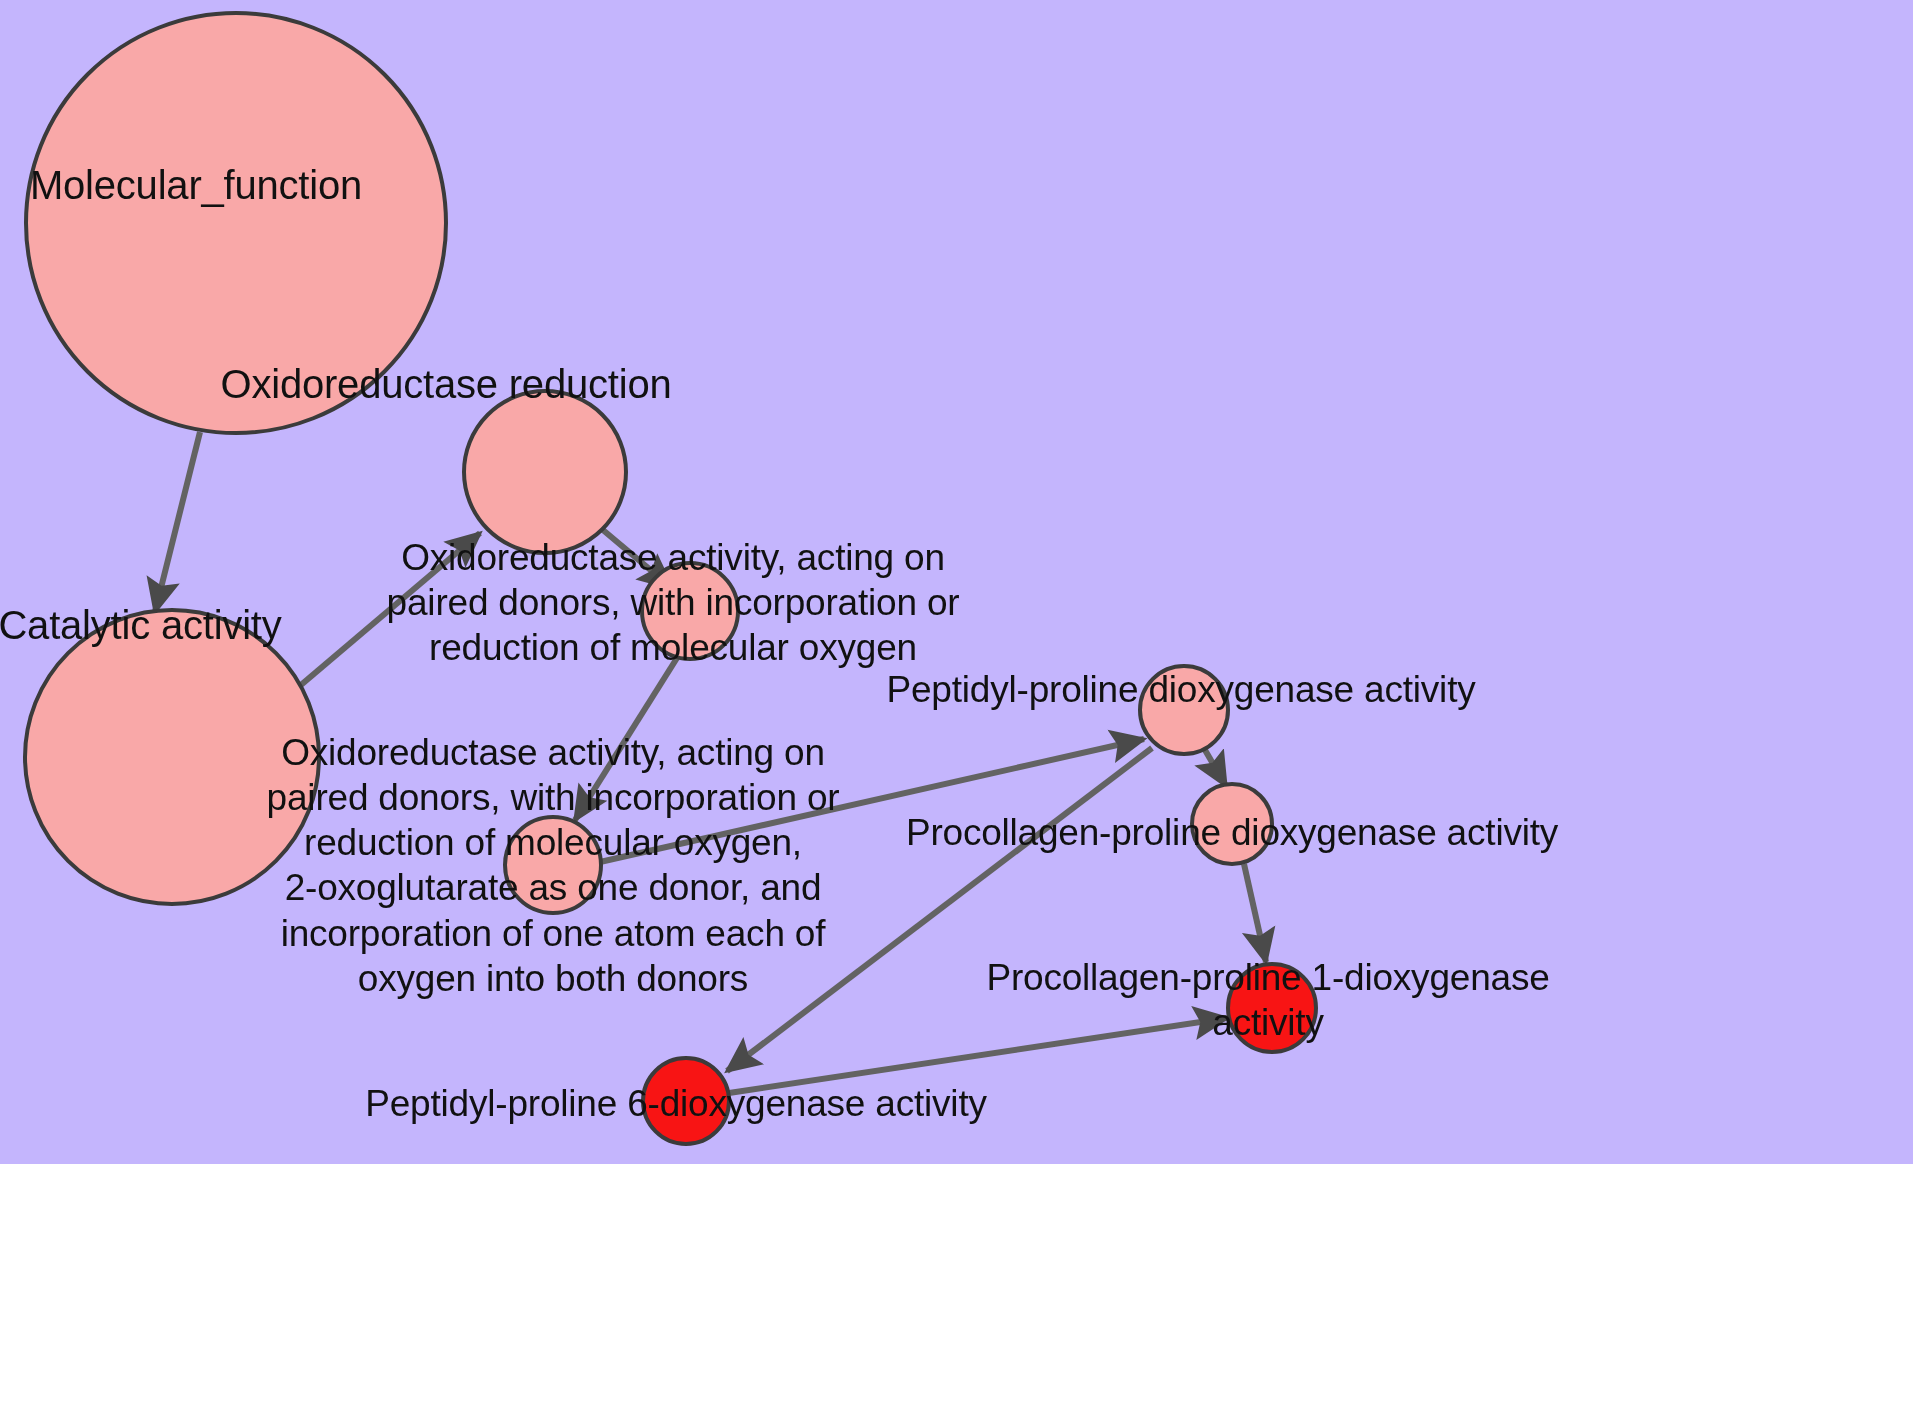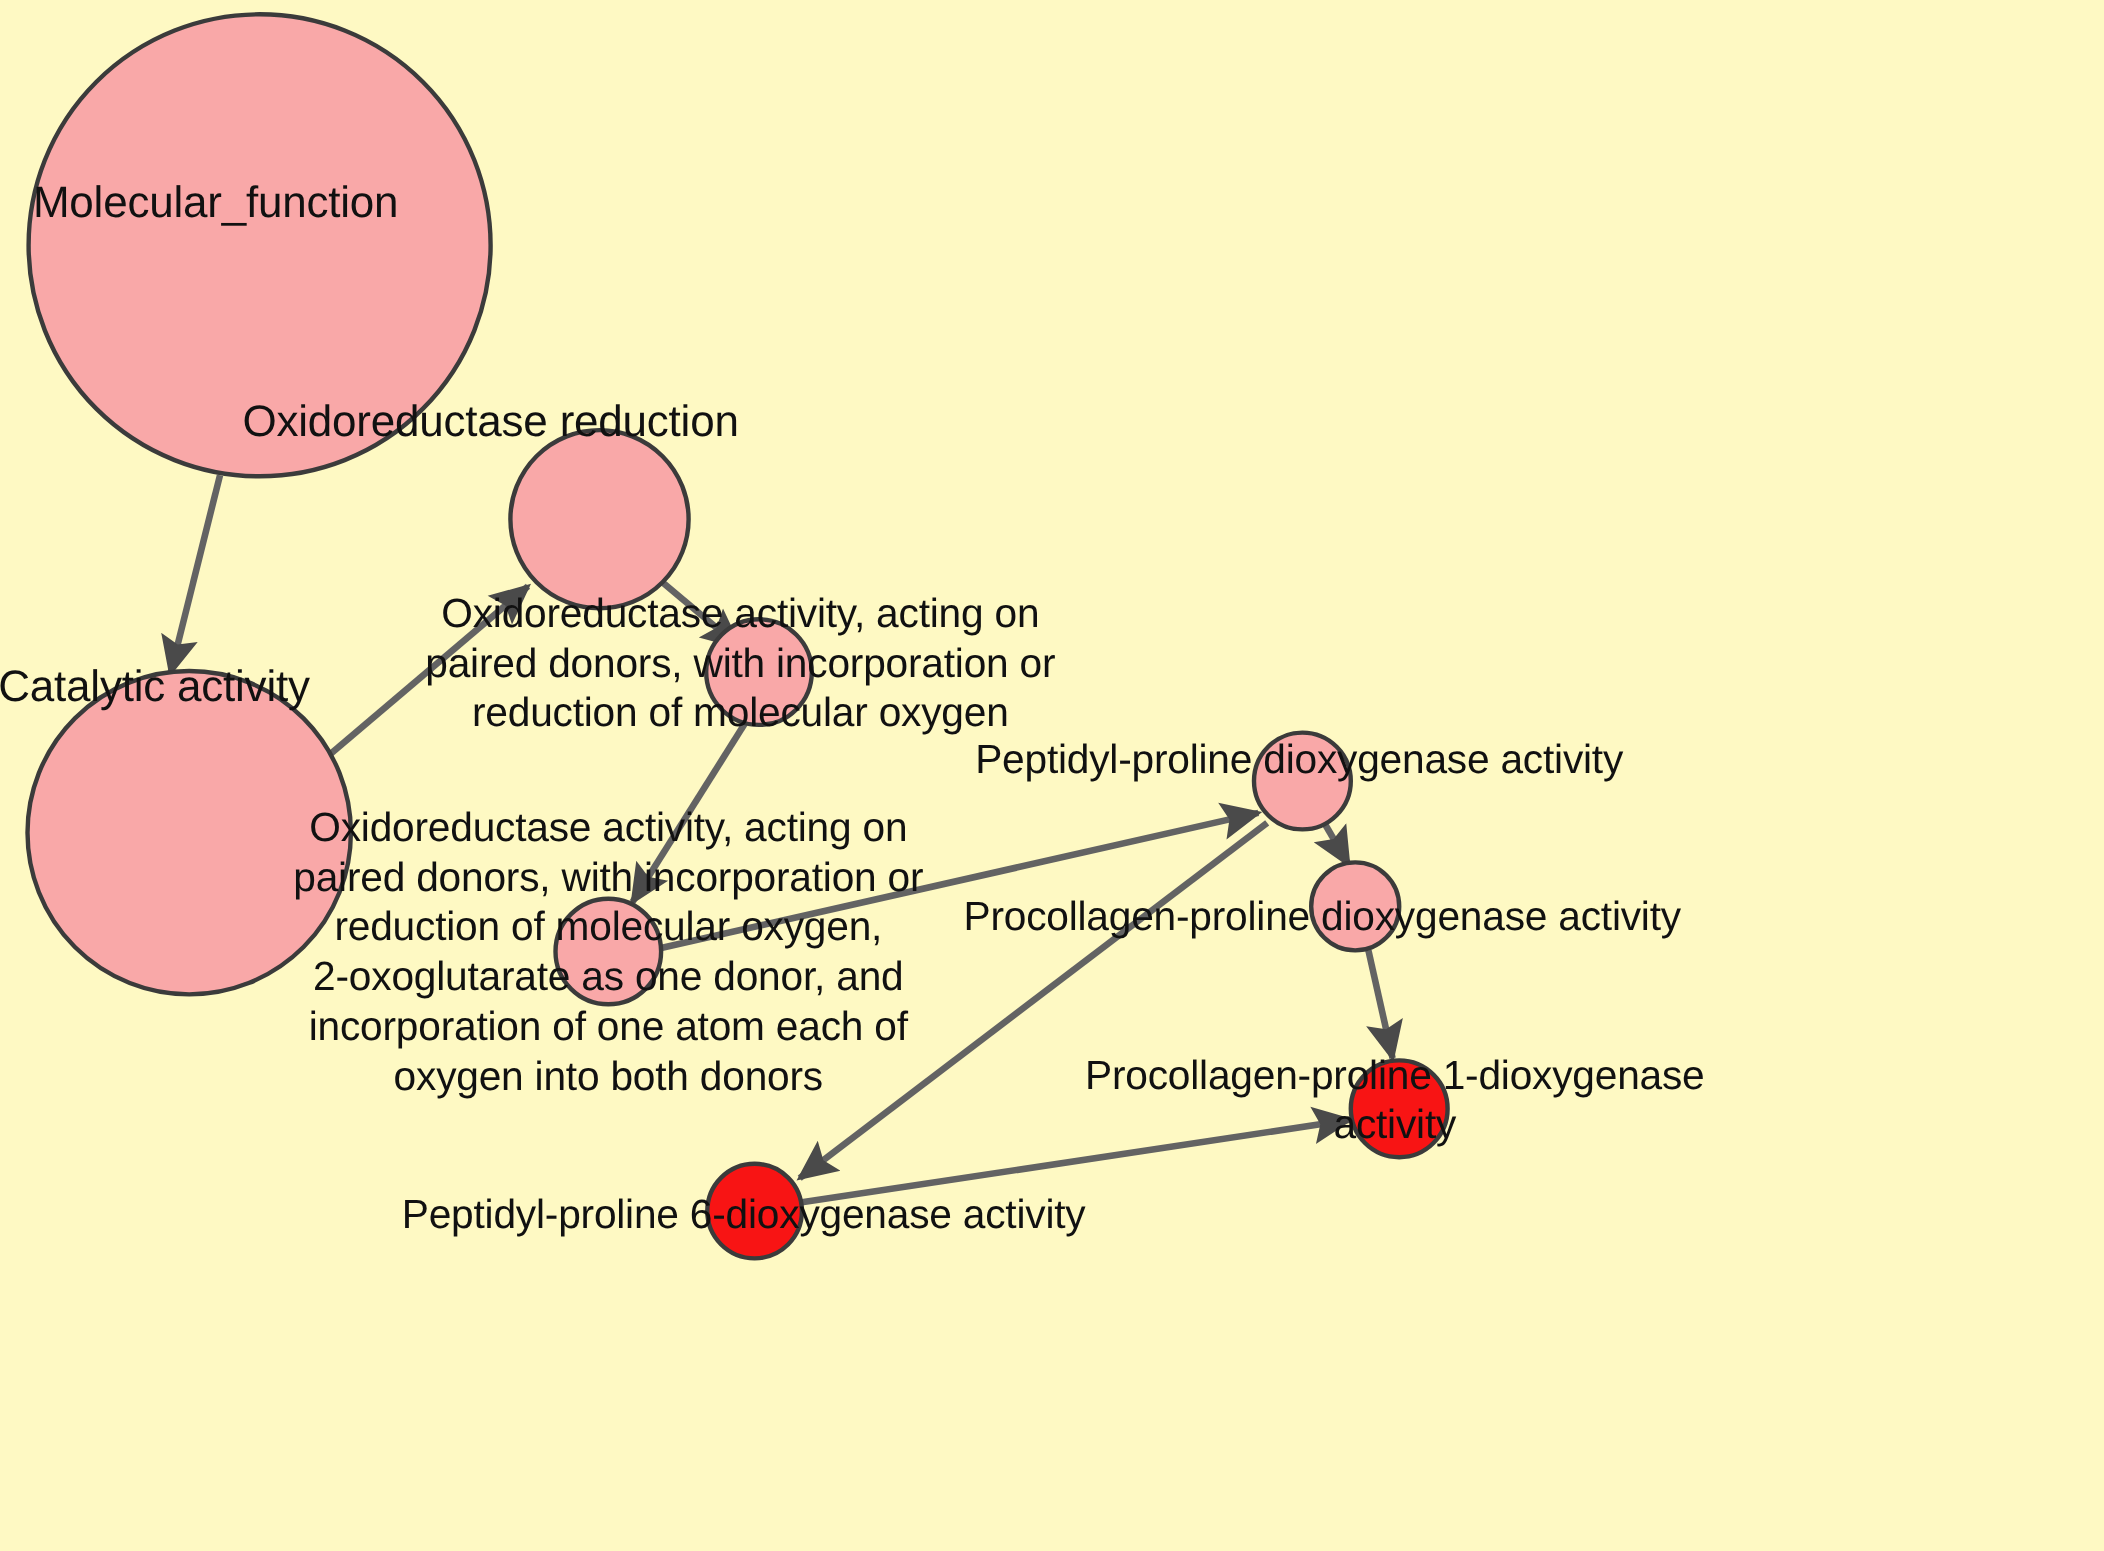--- a/index.html
+++ b/index.html
@@ -3,22 +3,22 @@
 <meta charset="utf-8">
 <style>
   html, body {
     margin: 0;
     padding: 0;
     background: #ffffff;
   }
   #canvas {
     position: relative;
     width: 1913px;
-    height: 1410px;
-    background: #fef9c3;
+    height: 1164px;
+    background: #c4b5fd;
     overflow: hidden;
     font-family: "Liberation Sans", sans-serif;
   }
   #graph-svg {
     position: absolute;
     left: 0;
     top: 0;
     width: 1913px;
     height: 1410px;
   }
@@ -77,19 +77,19 @@
       <div class="node-label" style="left: 673px; top: 603px; font-size: 37px; color: rgb(17, 17, 17);">Oxidoreductase activity, acting on
 paired donors, with incorporation or
 reduction of molecular oxygen</div>
       <div class="node-label" style="left: 553px; top: 865px; font-size: 37px; color: rgb(17, 17, 17);">Oxidoreductase activity, acting on
 paired donors, with incorporation or
 reduction of molecular oxygen,
 2-oxoglutarate as one donor, and
 incorporation of one atom each of
 oxygen into both donors</div>
       <div class="node-label" style="left: 1181px; top: 690px; font-size: 37px; color: rgb(17, 17, 17);">Peptidyl-proline dioxygenase activity</div>
-      <div class="node-label" style="left: 1202px; top: 833px; font-size: 37px; color: rgb(17, 17, 17);">Procollagen-proline dioxygenase activity</div>
+      <div class="node-label" style="left: 1232px; top: 833px; font-size: 37px; color: rgb(17, 17, 17);">Procollagen-proline dioxygenase activity</div>
       <div class="node-label" style="left: 676px; top: 1104px; font-size: 37px; color: rgb(17, 17, 17);">Peptidyl-proline 6-dioxygenase activity</div>
       <div class="node-label" style="left: 1268px; top: 1000px; font-size: 37px; color: rgb(17, 17, 17);">Procollagen-proline 1-dioxygenase
 activity</div>
     </div>
 
 </div>
 
 </body></html>

